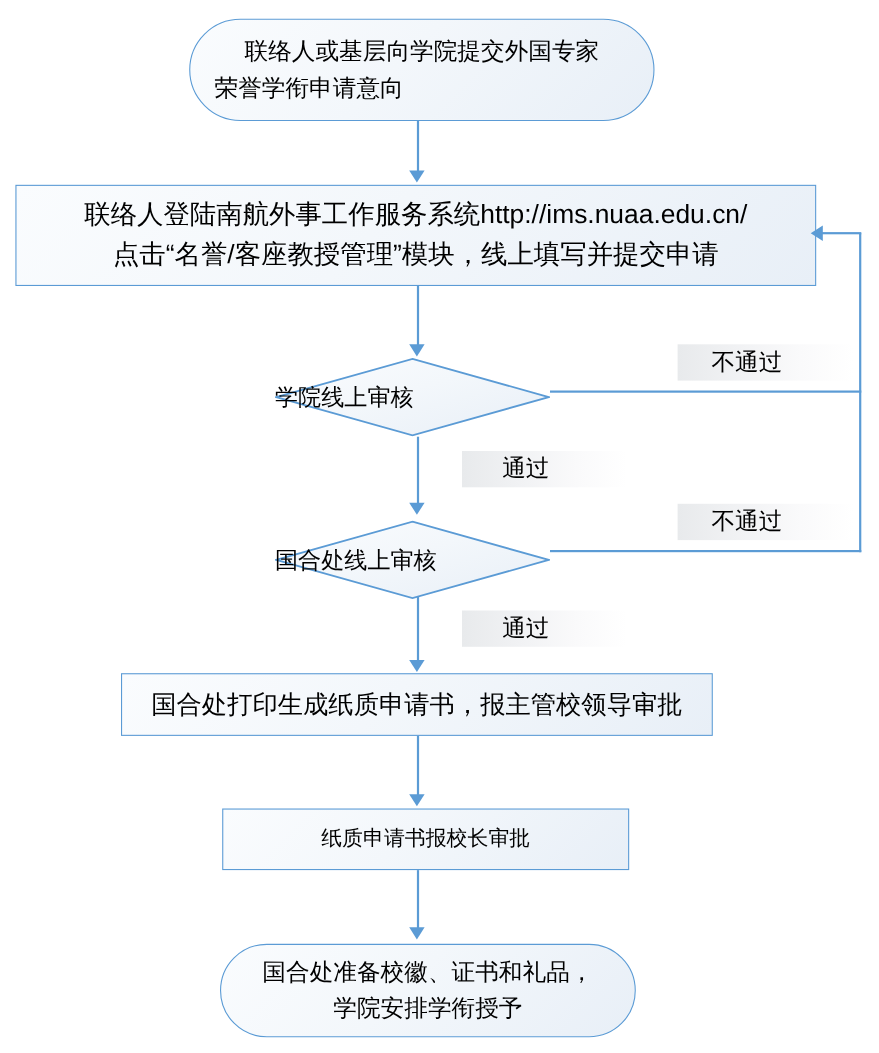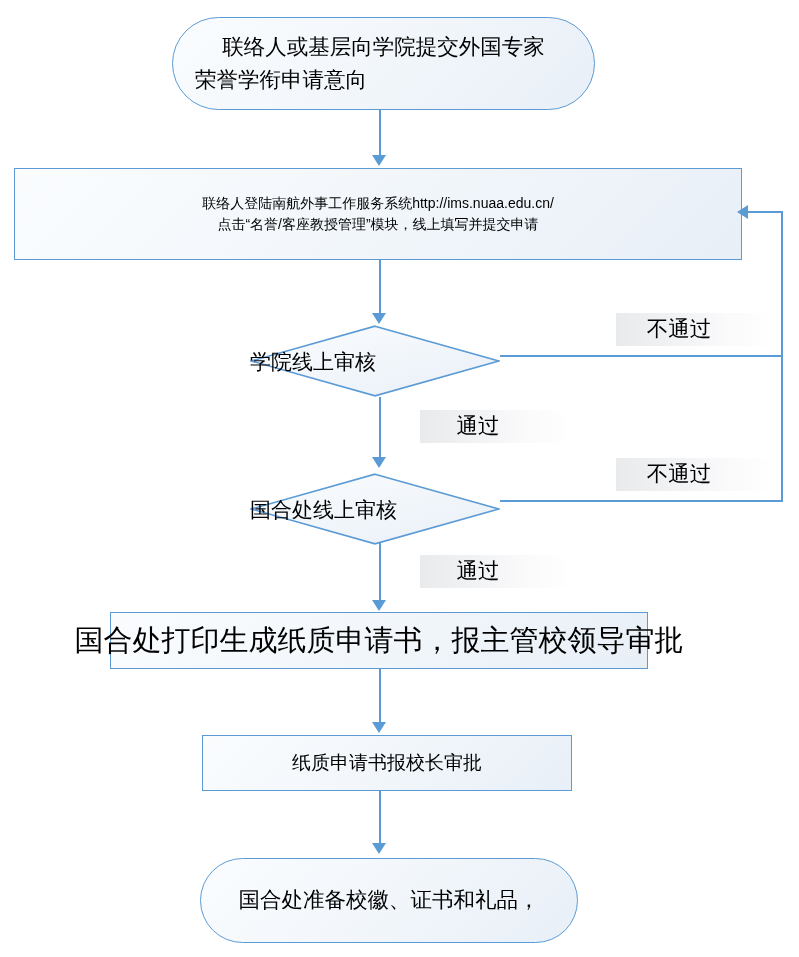--- a/index.html
+++ b/index.html
@@ -94,21 +94,21 @@
 <div id="canvas">
 
   <div class="node terminator" style="left:172px;top:17px;width:423px;height:93px;font-size:21.5px;">
     <span class="line">联络人或基层向学院提交外国专家</span>
     <span class="line" style="align-self:flex-start;padding-left:22px;text-align:center;">荣誉学衔申请意向</span>
   </div>
 
   <div class="conn v" style="left:379px;top:110px;height:47px;"></div>
   <div class="arrow-down" style="left:372px;top:155px;"></div>
 
-  <div class="node" style="left:14px;top:168px;width:728px;height:92px;font-size:14px;">
+  <div class="node" style="left:14px;top:168px;width:728px;height:92px;font-size:24px;">
     <span class="line">联络人登陆南航外事工作服务系统http://ims.nuaa.edu.cn/</span>
     <span class="line">点击“名誉/客座教授管理”模块，线上填写并提交申请</span>
   </div>
 
   <div class="conn v" style="left:379px;top:260px;height:55px;"></div>
   <div class="arrow-down" style="left:372px;top:313px;"></div>
 
   <div class="diamond" style="left:250px;top:325px;width:250px;height:72px;">
     <svg width="250" height="72" viewBox="0 0 250 72">
       <defs>
@@ -156,31 +156,32 @@
   <div class="conn v" style="left:781px;top:212px;height:290px;"></div>
   <div class="conn h" style="left:745px;top:211px;width:38px;"></div>
   <div class="arrow-left" style="left:737px;top:205px;"></div>
 
   <div class="conn v" style="left:379px;top:542px;height:60px;"></div>
   <div class="arrow-down" style="left:372px;top:600px;"></div>
   <div class="edge-label" style="left:394px;top:555px;width:150px;height:33px;font-size:21.5px;">
     <span>通过</span>
   </div>
 
-  <div class="node" style="left:110px;top:612px;width:538px;height:57px;font-size:29px;">
+  <div class="node" style="left:110px;top:612px;width:538px;height:57px;font-size:23px;">
     <span class="line">国合处打印生成纸质申请书，报主管校领导审批</span>
   </div>
 
   <div class="conn v" style="left:379px;top:669px;height:55px;"></div>
   <div class="arrow-down" style="left:372px;top:722px;"></div>
 
   <div class="node" style="left:202px;top:735px;width:370px;height:56px;font-size:19px;text-align:right;">
     <span class="line">纸质申请书报校长审批</span>
   </div>
 
   <div class="conn v" style="left:379px;top:791px;height:54px;"></div>
   <div class="arrow-down" style="left:372px;top:843px;"></div>
 
   <div class="node terminator" style="left:200px;top:858px;width:378px;height:85px;font-size:21.5px;">
     <span class="line">国合处准备校徽、证书和礼品，</span>
+    <span class="line">学院安排学衔授予</span>
   </div>
 
 </div>
 
 </body></html>

